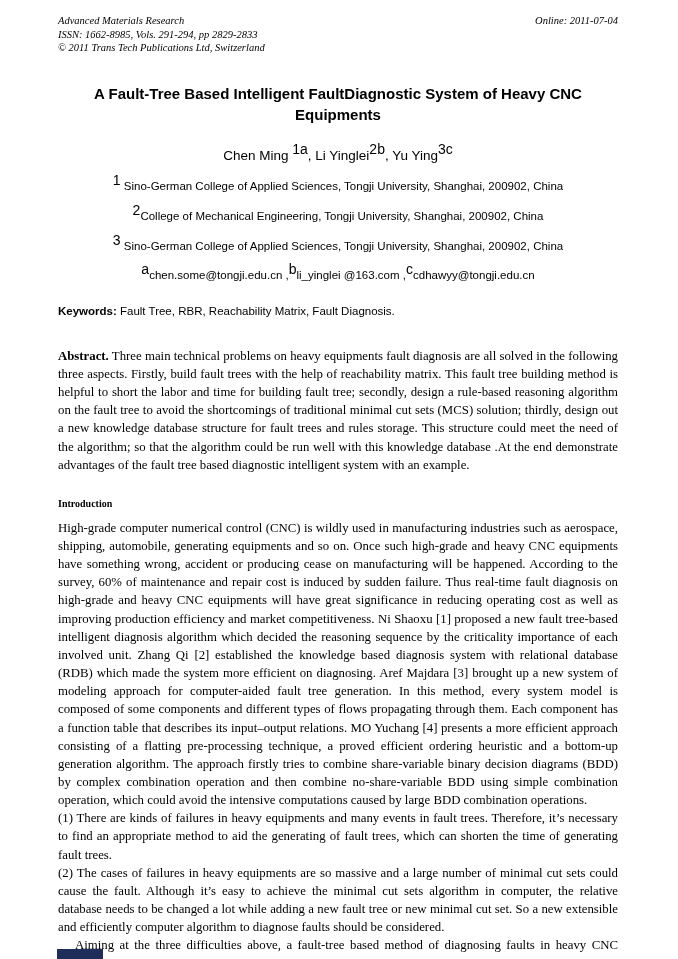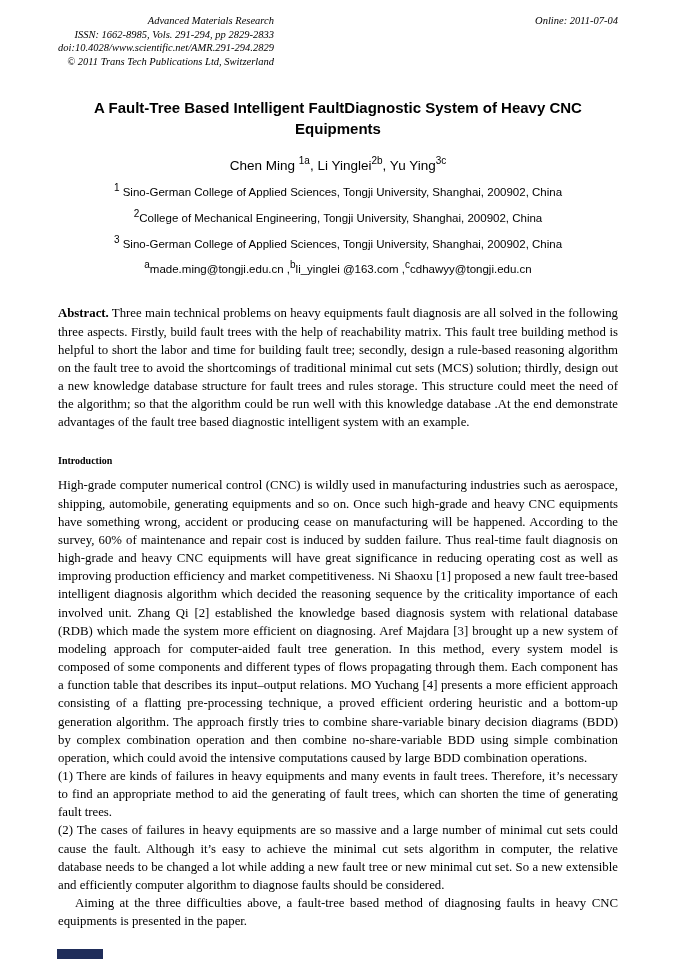--- a/index.html
+++ b/index.html
@@ -11,34 +11,34 @@
     color:#000;
     font-family:"Liberation Serif", serif;
     overflow:hidden;
     box-sizing:border-box;
   }
   .content { padding:14px 60px 0 58px; }
 
   
   .hdr { display:flex; justify-content:space-between; align-items:flex-start;
          font-style:italic; font-size:10.5px; line-height:1.3; }
-  .hdr-left div { white-space:nowrap;text-align:right; }
+  .hdr-left div { white-space:nowrap; }
   .hdr-right { white-space:nowrap; }
 
   
   .title {
     font-family:"Liberation Sans", sans-serif;
     font-weight:bold; font-size:15px; line-height:1.4;
     text-align:center; margin:28px 28px 16px 28px;
   }
   .authors {
     font-family:"Liberation Sans", sans-serif;
     font-size:13.5px; text-align:center; margin-top:13px;
   }
-  .authors sup, .affil sup, .emails sup { font-size:10px; }
+  .authors sup, .affil sup, .emails sup { font-size:14px; }
   .affil {
     font-family:"Liberation Sans", sans-serif;
     font-size:11.5px; text-align:center; margin-top:10px;
   }
   .emails {
     font-family:"Liberation Sans", sans-serif;
     font-size:11.5px; text-align:center; margin-top:9px;
   }
 
   
@@ -71,36 +71,36 @@
 </head>
 <body>
 
 <div class="page">
   <div class="content">
 
     <div class="hdr">
       <div class="hdr-left">
         <div>Advanced Materials Research</div>
         <div>ISSN: 1662-8985, Vols. 291-294, pp 2829-2833</div>
-        <div>doi:10.4028/www.scientific.net/AMR.291-294.2829</div>
         <div>© 2011 Trans Tech Publications Ltd, Switzerland</div>
       </div>
       <div class="hdr-right">Online: 2011-07-04</div>
     </div>
 
     <div class="title">A Fault-Tree Based Intelligent FaultDiagnostic System of Heavy CNC Equipments</div>
 
     <div class="authors"><span>Chen Ming </span><sup>1a</sup><span>, Li Yinglei</span><sup>2b</sup><span>, Yu Ying</span><sup>3c</sup></div>
 
     <div class="affil"><sup>1</sup><span> Sino-German College of Applied Sciences, Tongji University, Shanghai, 200902, China</span></div>
     <div class="affil"><sup>2</sup><span>College of Mechanical Engineering, Tongji University, Shanghai, 200902, China</span></div>
     <div class="affil"><sup>3</sup><span> Sino-German College of Applied Sciences, Tongji University, Shanghai, 200902, China</span></div>
 
-    <div class="emails"><sup>a</sup><span>made.ming@tongji.edu.cn ,</span><sup>b</sup><span>li_yinglei @163.com ,</span><sup>c</sup><span>cdhawyy@tongji.edu.cn</span></div>
+    <div class="emails"><sup>a</sup><span>chen.some@tongji.edu.cn ,</span><sup>b</sup><span>li_yinglei @163.com ,</span><sup>c</sup><span>cdhawyy@tongji.edu.cn</span></div>
 
+    <div class="keywords"><b>Keywords:</b><span> Fault Tree, RBR, Reachability Matrix, Fault Diagnosis.</span></div>
 
     <div class="abstract"><b>Abstract.</b><span> Three main technical problems on heavy equipments fault diagnosis are all solved in the following three aspects. Firstly, build fault trees with the help of reachability matrix. This fault tree building method is helpful to short the labor and time for building fault tree; secondly, design a rule-based reasoning algorithm on the fault tree to avoid the shortcomings of traditional minimal cut sets (MCS) solution; thirdly, design out a new knowledge database structure for fault trees and rules storage. This structure could meet the need of the algorithm; so that the algorithm could be run well with this knowledge database .At the end demonstrate advantages of the fault tree based diagnostic intelligent system with an example.</span></div>
 
     <div class="section-heading">Introduction</div>
 
     <div class="body">
       <p class="first">High-grade computer numerical control (CNC) is wildly used in manufacturing industries such as aerospace, shipping, automobile, generating equipments and so on. Once such high-grade and heavy CNC equipments have something wrong, accident or producing cease on manufacturing will be happened. According to the survey, 60% of maintenance and repair cost is induced by sudden failure. Thus real-time fault diagnosis on high-grade and heavy CNC equipments will have great significance in reducing operating cost as well as improving production efficiency and market competitiveness. Ni Shaoxu [1] proposed a new fault tree-based intelligent diagnosis algorithm which decided the reasoning sequence by the criticality importance of each involved unit. Zhang Qi [2] established the knowledge based diagnosis system with relational database (RDB) which made the system more efficient on diagnosing. Aref Majdara [3] brought up a new system of modeling approach for computer-aided fault tree generation. In this method, every system model is composed of some components and different types of flows propagating through them. Each component has a function table that describes its input–output relations. MO Yuchang [4] presents a more efficient approach consisting of a flatting pre-processing technique, a proved efficient ordering heuristic and a bottom-up generation algorithm. The approach firstly tries to combine share-variable binary decision diagrams (BDD) by complex combination operation and then combine no-share-variable BDD using simple combination operation, which could avoid the intensive computations caused by large BDD combination operations.</p>
       <p>(1) There are kinds of failures in heavy equipments and many events in fault trees. Therefore, it’s necessary to find an appropriate method to aid the generating of fault trees, which can shorten the time of generating fault trees.</p>
       <p>(2) The cases of failures in heavy equipments are so massive and a large number of minimal cut sets could cause the fault. Although it’s easy to achieve the minimal cut sets algorithm in computer, the relative database needs to be changed a lot while adding a new fault tree or new minimal cut set. So a new extensible and efficiently computer algorithm to diagnose faults should be considered.</p>
       <p class="indent">Aiming at the three difficulties above, a fault-tree based method of diagnosing faults in heavy CNC equipments is presented in the paper.</p>

